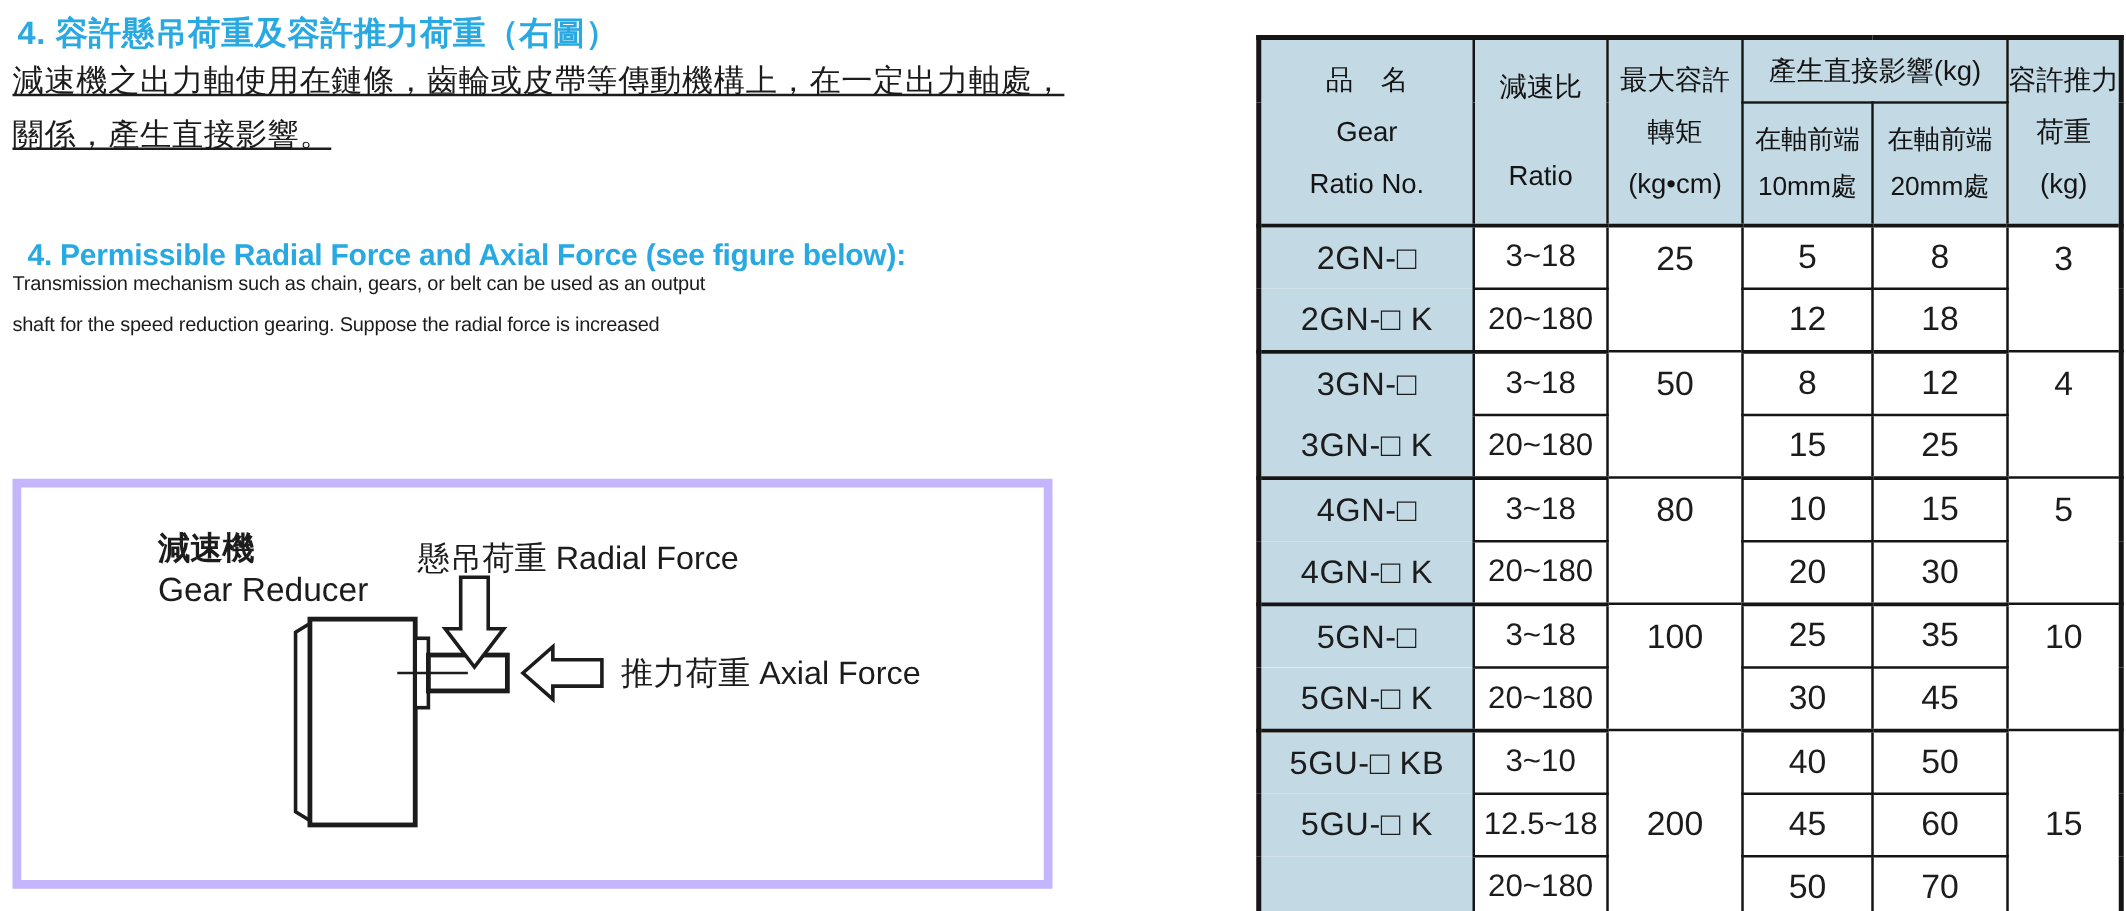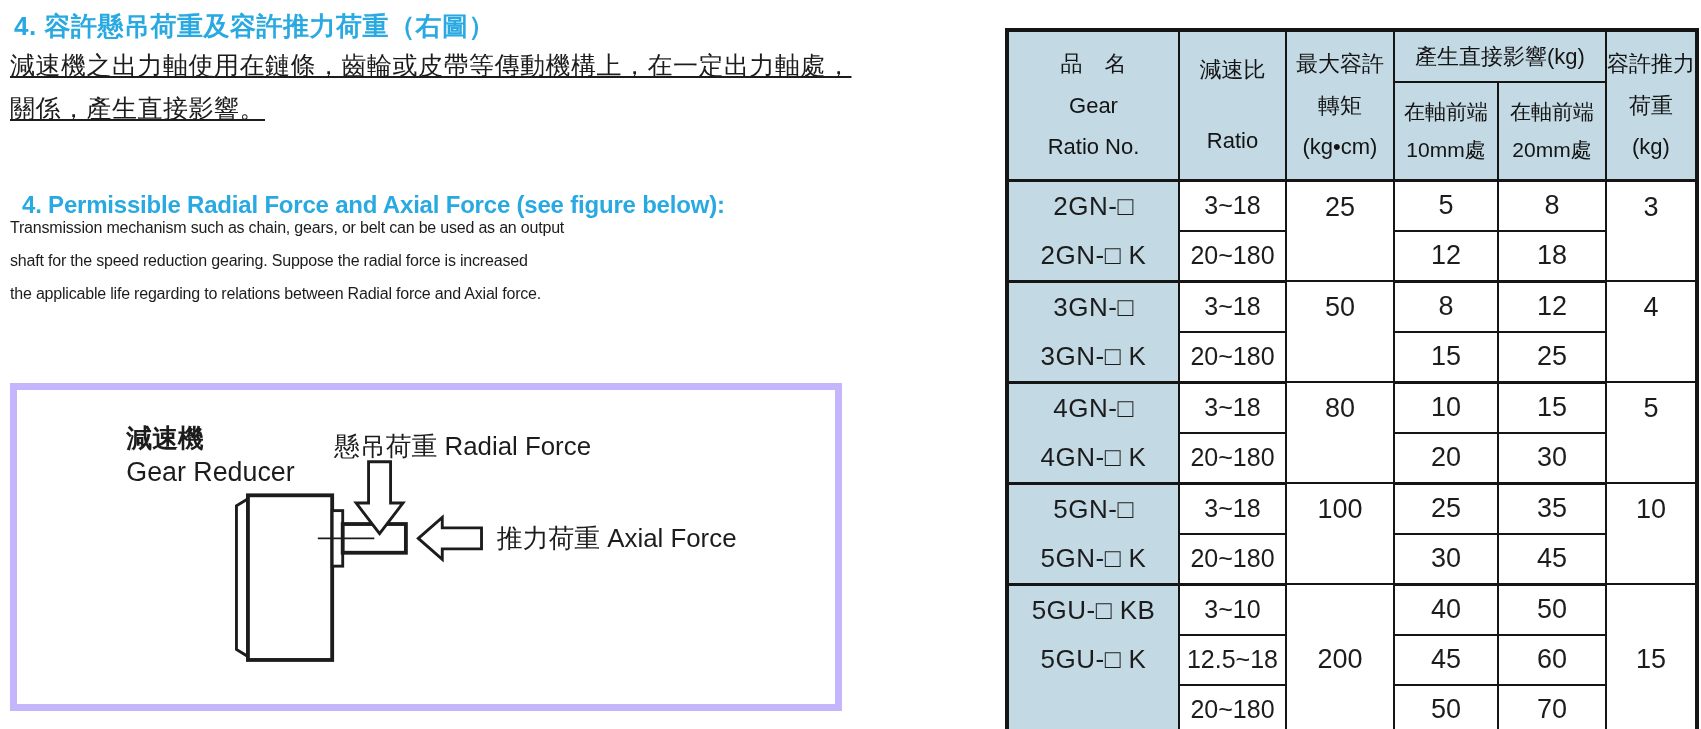--- a/index.html
+++ b/index.html
@@ -73,21 +73,20 @@
   <div class="cn-para">
     <div>減速機之出力軸使用在鏈條，齒輪或皮帶等傳動機構上，在一定出力軸處，</div>
     <div>關係，產生直接影響。</div>
   </div>
 
   <h2 class="en-heading">4. Permissible Radial Force and Axial Force (see figure below):</h2>
 
   <div class="en-para">
     <div>Transmission mechanism such as chain, gears, or belt can be used as an output</div>
     <div>shaft for the speed reduction gearing. Suppose the radial force is increased</div>
-    <div>the applicable life regarding to relations between Radial force and Axial force.</div>
   </div>
 
   <div class="diagram-box">
     <svg viewBox="0 0 832 328">
 
       <path d="M231,113 L218,121 L218,271 L231,279 Z" fill="#ffffff" stroke="#1c1c1c" stroke-width="3"></path>
 
       <rect x="230" y="110" width="88" height="172" fill="#ffffff" stroke="#1c1c1c" stroke-width="4"></rect>
 
       <rect x="318" y="126" width="11" height="58" fill="#ffffff" stroke="#1c1c1c" stroke-width="3"></rect>

